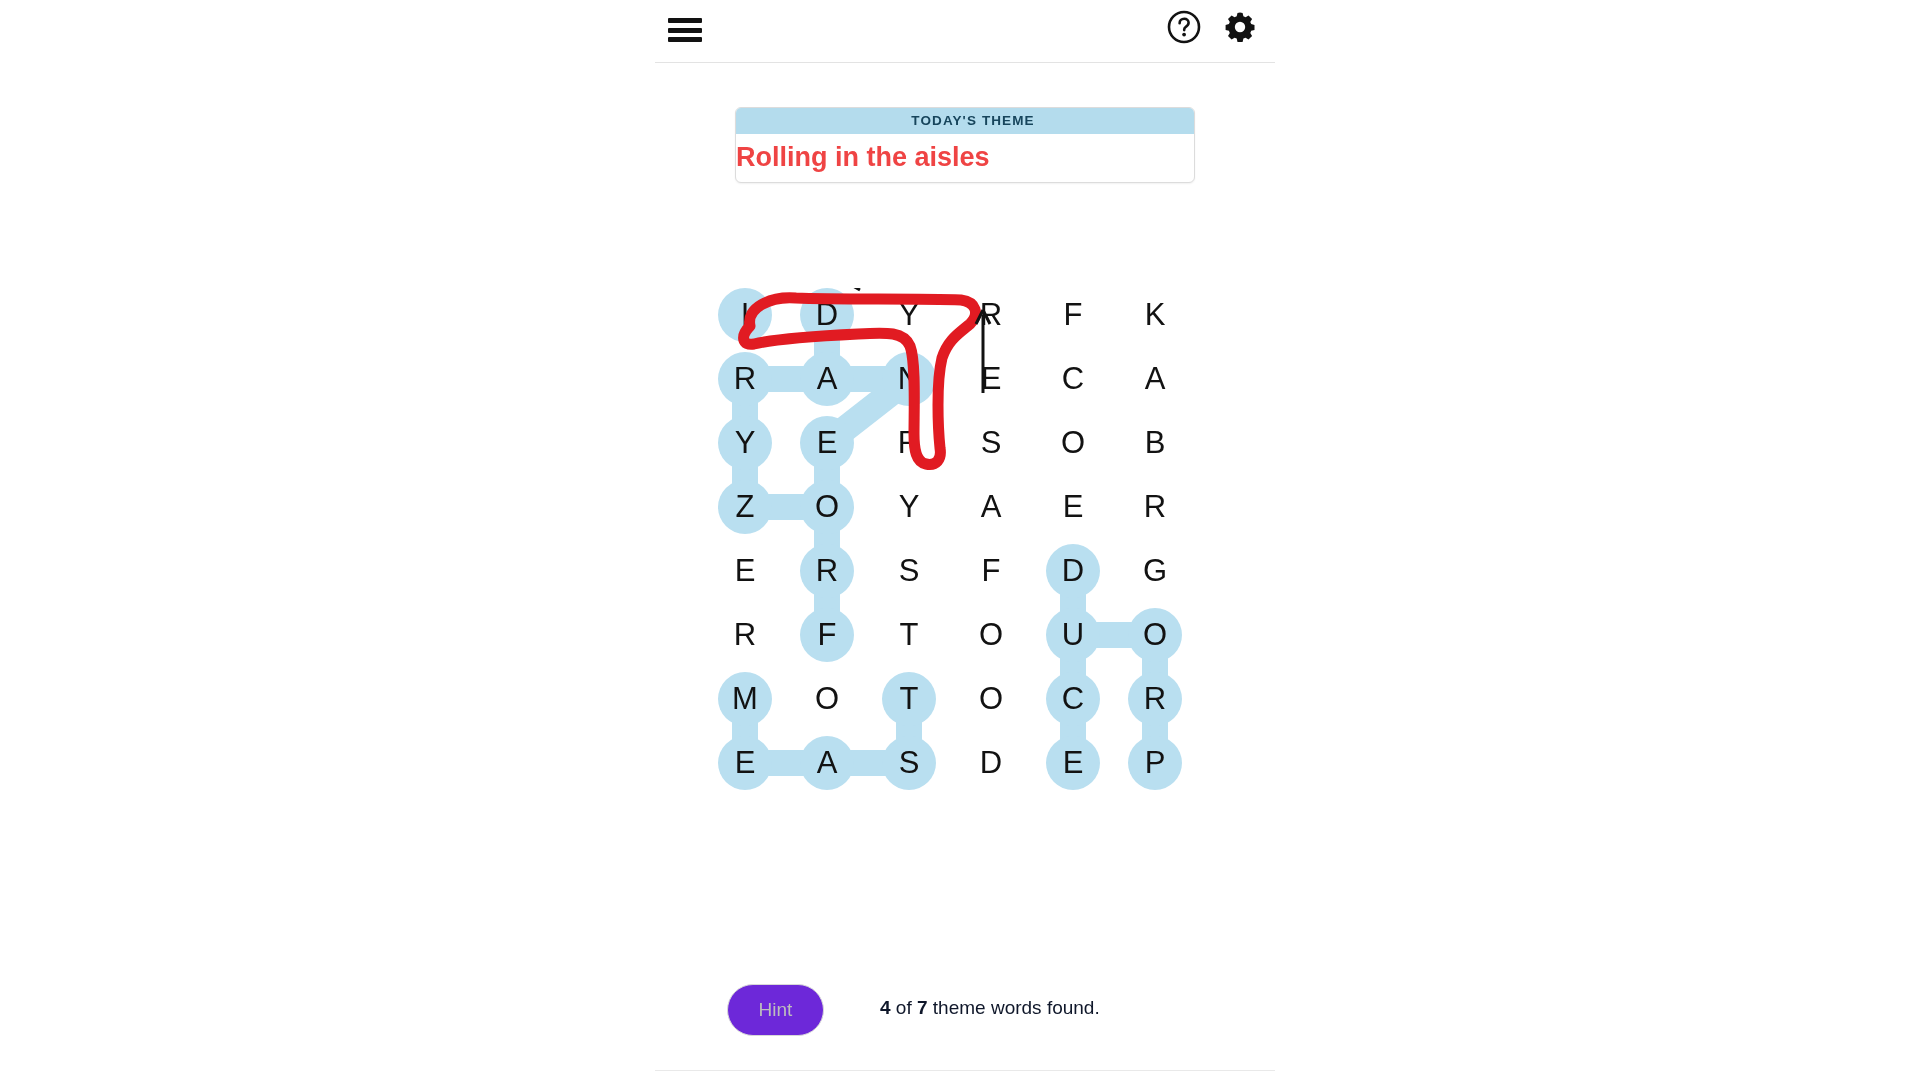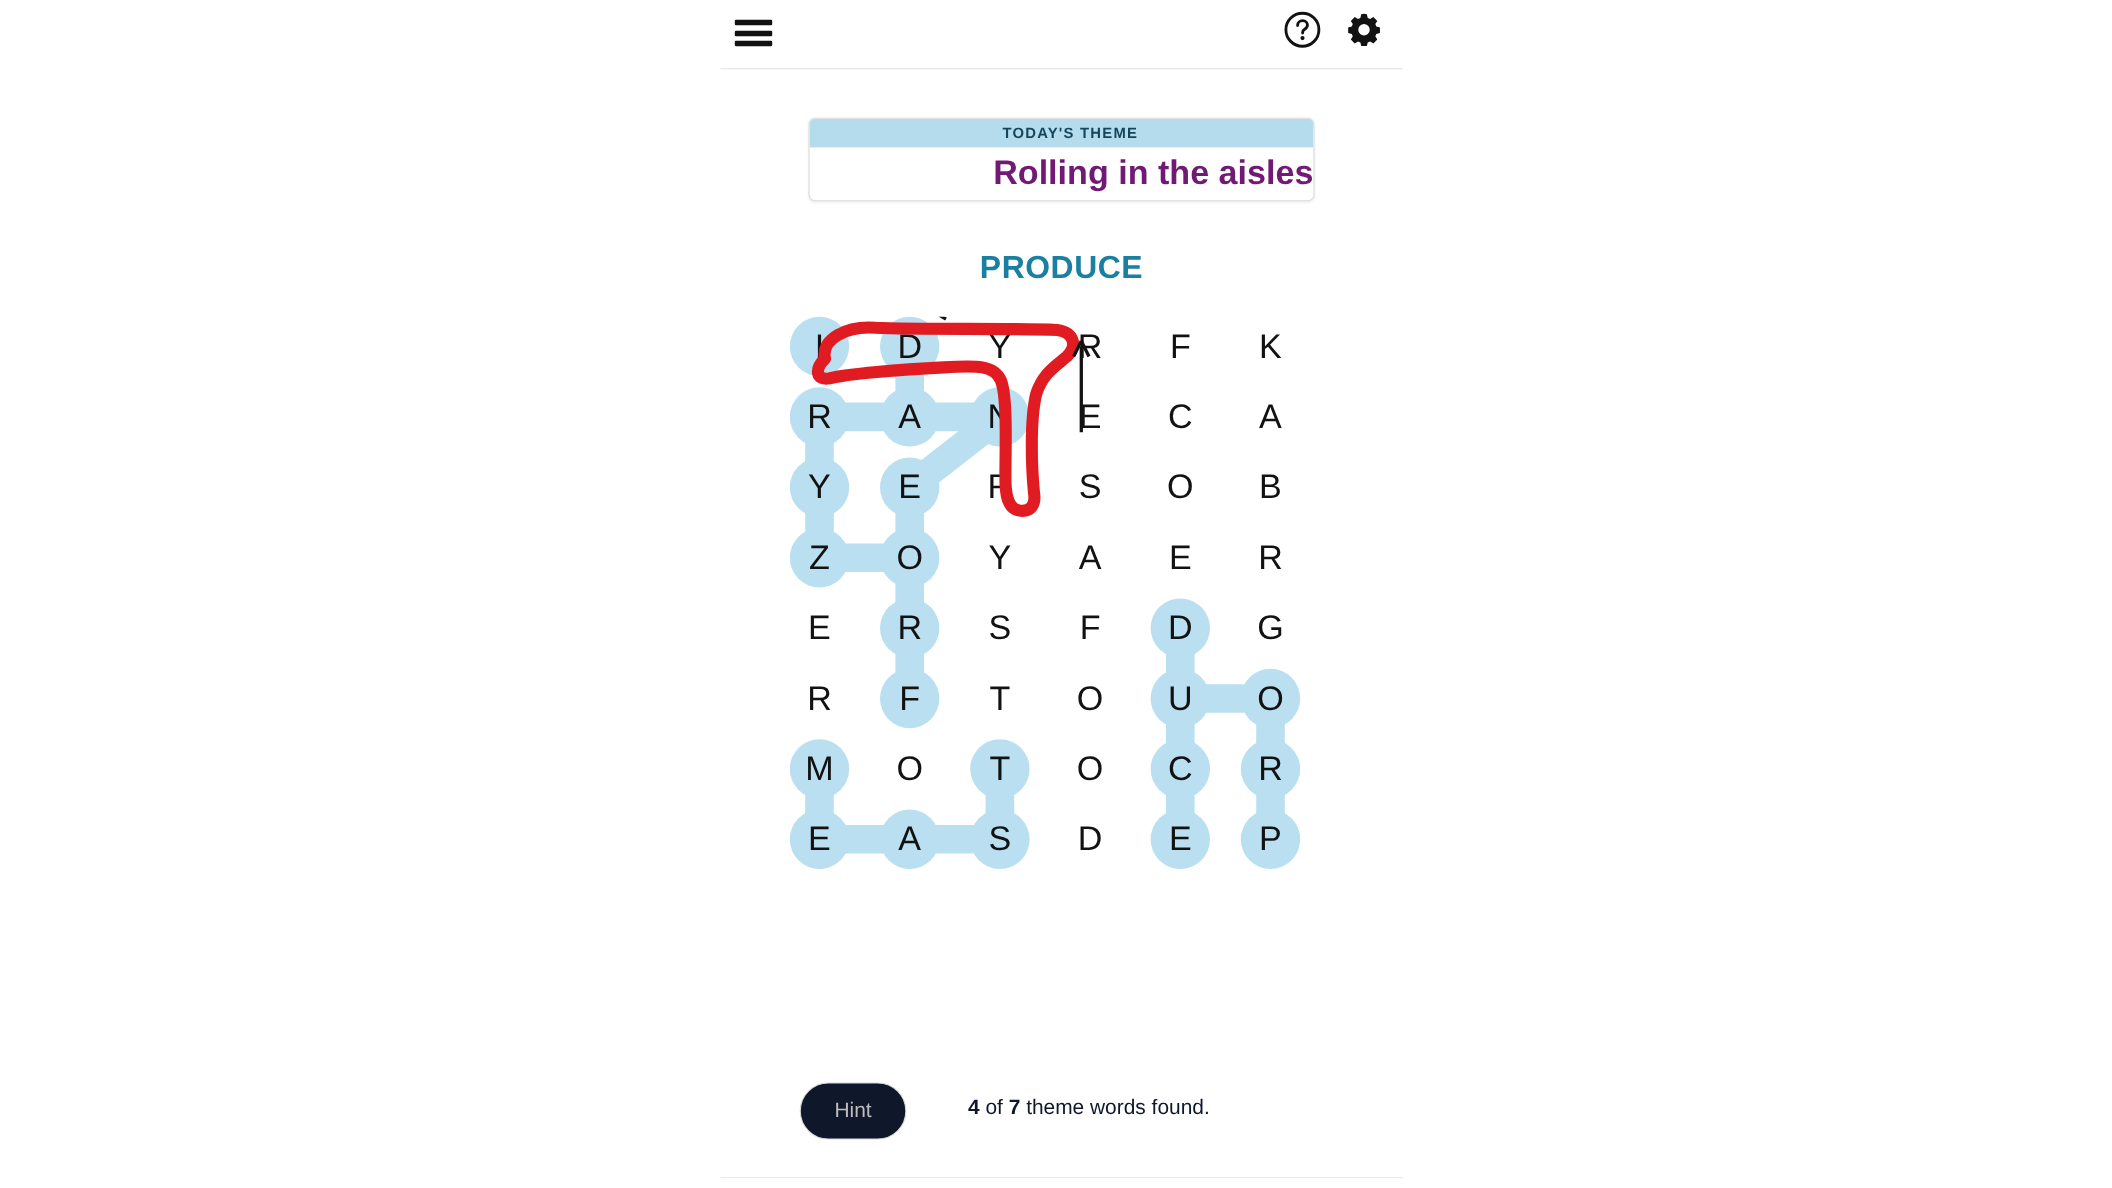--- a/index.html
+++ b/index.html
@@ -88,24 +88,24 @@
     color: #17455c;
     font-size: 13.5px;
     font-weight: bold;
     letter-spacing: 1.1px;
     text-align: center;
     padding-left: 16px;
   }
   .theme-title {
     height: 48px;
     line-height: 46px;
-    text-align: right;
-    font-size: 31px;
+    text-align: left;
+    font-size: 27px;
     font-weight: bold;
-    color: #701a75;
+    color: #ef4444;
   }
 
   
   .category {
     position: absolute;
     left: 735px;
     top: 228px;
     width: 460px;
     text-align: center;
     font-size: 29px;
@@ -142,21 +142,21 @@
 
   
   .hint-btn {
     position: absolute;
     left: 727px;
     top: 984px;
     width: 97px;
     height: 52px;
     border: 1px solid #d8d8d8;
     border-radius: 26px;
-    background: #0f172a;
+    background: #6d28d9;
     color: #bdbdbd;
     font-size: 19px;
     line-height: 50px;
     text-align: center;
     cursor: pointer;
     box-sizing: border-box;
   }
   .progress {
     position: absolute;
     left: 880px;
@@ -202,21 +202,20 @@
         <circle cx="19" cy="19" r="5.2" fill="#ffffff"></circle>
       </svg>
     </div>
   </div>
 
   <div class="theme-card">
     <div class="theme-label">TODAY'S THEME</div>
     <div class="theme-title">Rolling in the aisles</div>
   </div>
 
-  <div class="category">PRODUCE</div>
 
   <div class="grid-wrap">
     <svg id="grid-svg" width="480" height="510" viewBox="0 0 480 510">
       <g id="connector-layer" stroke="#b9dff0" stroke-width="26" stroke-linecap="round" fill="none">
           <line x1="109" y1="27" x2="109" y2="91"></line>
           <line x1="27" y1="91" x2="109" y2="91"></line>
           <line x1="109" y1="91" x2="191" y2="91"></line>
           <line x1="27" y1="91" x2="27" y2="155"></line>
           <line x1="27" y1="155" x2="27" y2="219"></line>
           <line x1="109" y1="155" x2="191" y2="91"></line>

